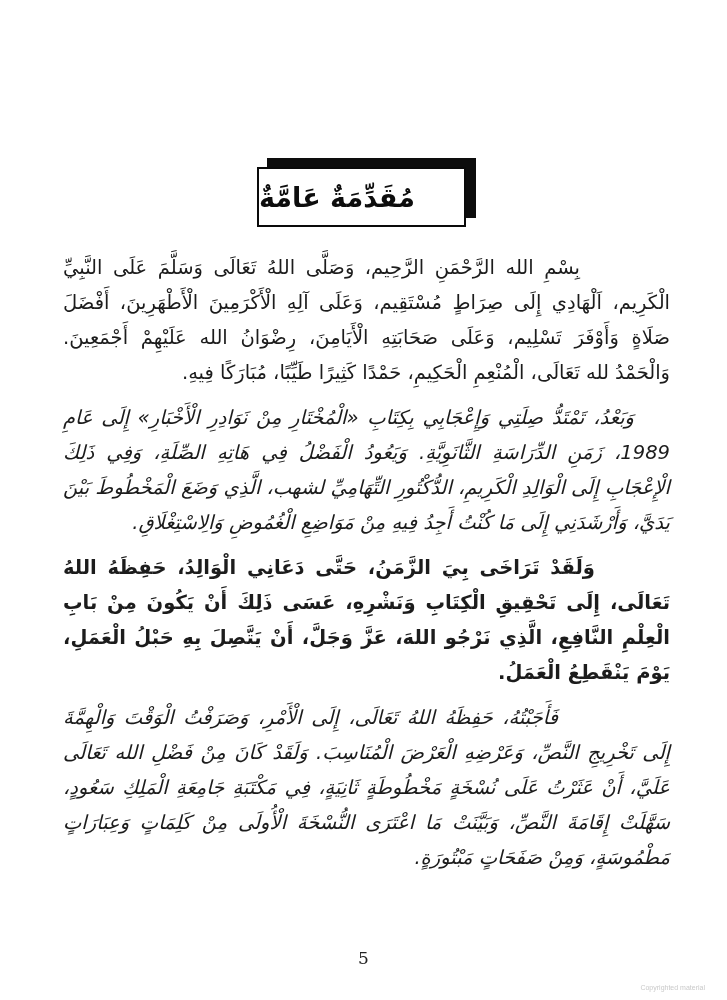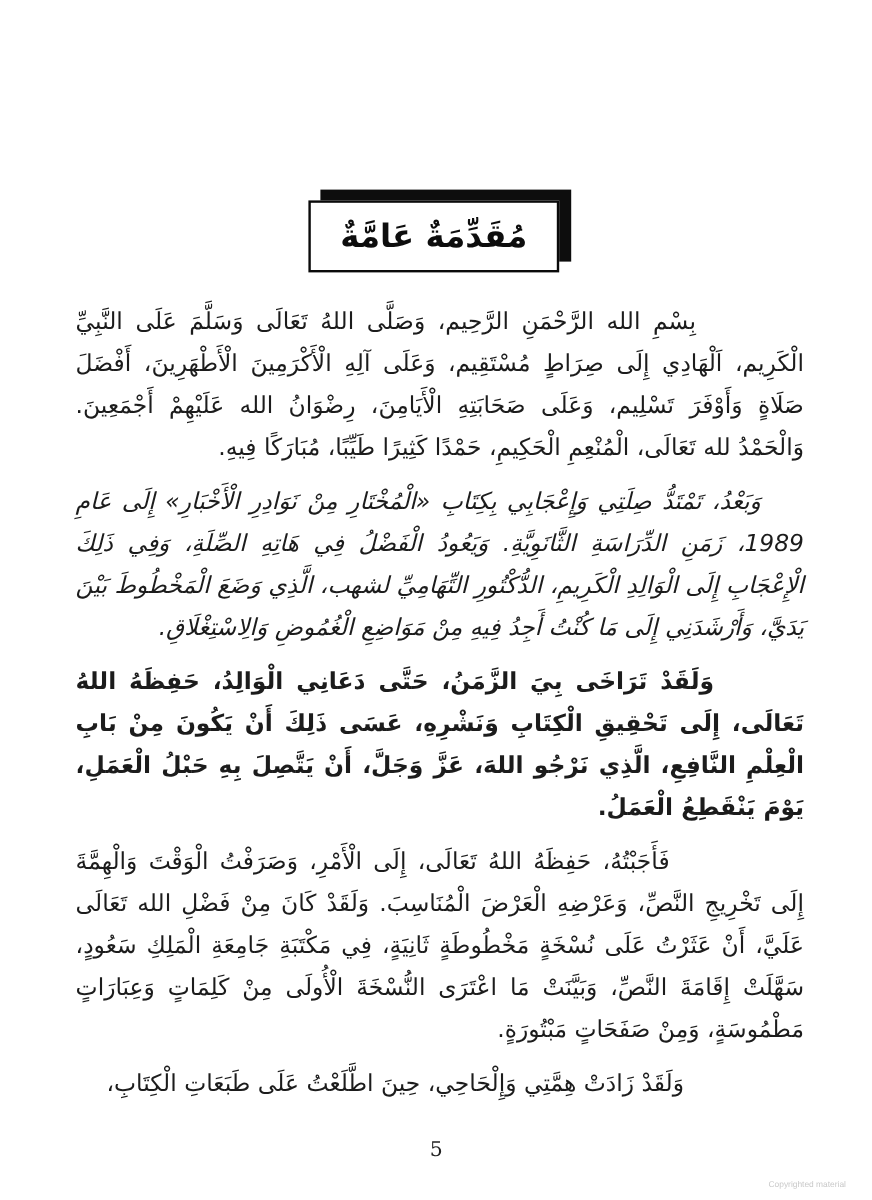--- a/index.html
+++ b/index.html
@@ -21,21 +21,20 @@
     position: absolute;
     left: 257px;
     top: 167px;
     width: 205px;
     height: 56px;
     background: #ffffff;
     border: 2px solid #0a0a0a;
     box-shadow: 10px -9px 0 0 #0d0d0d;
     display: flex;
     align-items: center;
-    justify-content: center;
   }
   .title-text {
     font-size: 27px;
     font-weight: bold;
     color: #0d0d0d;
     white-space: nowrap;
     direction: rtl;
   }
   .content {
     position: absolute;
@@ -50,21 +49,21 @@
     letter-spacing: 0;
     margin-left: 16px;
   }
   .content p {
     margin: 0 0 10px 0;
     padding: 0;
   }
   .content p:nth-of-type(1) { text-indent: 90px; }
   .content p:nth-of-type(2) { text-indent: 36px; font-style: italic; }
   .content p:nth-of-type(3) { text-indent: 75px; font-weight: bold; }
-  .content p:nth-of-type(4) { text-indent: 112px; }
+  .content p:nth-of-type(4) { text-indent: 112px; font-style: italic; }
   .content p:nth-of-type(5) { text-indent: 100px; }
   .page-number {
     position: absolute;
     top: 948px;
     left: 0;
     width: 727px;
     text-align: center;
     font-family: "DejaVu Serif", serif;
     font-size: 17px;
     color: #222222;
@@ -85,20 +84,19 @@
 
   <div class="title-box">
     <span class="title-text">مُقَدِّمَةٌ عَامَّةٌ</span>
   </div>
 
   <div class="content" dir="rtl">
     <p>بِسْمِ الله الرَّحْمَنِ الرَّحِيم، وَصَلَّى اللهُ تَعَالَى وَسَلَّمَ عَلَى النَّبِيِّ الْكَرِيم، اَلْهَادِي إِلَى صِرَاطٍ مُسْتَقِيم، وَعَلَى آلِهِ الْأَكْرَمِينَ الْأَطْهَرِينَ، أَفْضَلَ صَلَاةٍ وَأَوْفَرَ تَسْلِيم، وَعَلَى صَحَابَتِهِ الْأَيَامِنَ، رِضْوَانُ الله عَلَيْهِمْ أَجْمَعِينَ. وَالْحَمْدُ لله تَعَالَى، الْمُنْعِمِ الْحَكِيمِ، حَمْدًا كَثِيرًا طَيِّبًا، مُبَارَكًا فِيهِ.</p>
     <p>وَبَعْدُ، تَمْتَدُّ صِلَتِي وَإِعْجَابِي بِكِتَابِ «الْمُخْتَارِ مِنْ نَوَادِرِ الْأَخْبَارِ» إِلَى عَامِ 1989، زَمَنِ الدِّرَاسَةِ الثَّانَوِيَّةِ. وَيَعُودُ الْفَضْلُ فِي هَاتِهِ الصِّلَةِ، وَفِي ذَلِكَ الْإِعْجَابِ إِلَى الْوَالِدِ الْكَرِيمِ، الدُّكْتُورِ التِّهَامِيِّ لشهب، الَّذِي وَضَعَ الْمَخْطُوطَ بَيْنَ يَدَيَّ، وَأَرْشَدَنِي إِلَى مَا كُنْتُ أَجِدُ فِيهِ مِنْ مَوَاضِعِ الْغُمُوضِ وَالِاسْتِغْلَاقِ.</p>
     <p>وَلَقَدْ تَرَاخَى بِيَ الزَّمَنُ، حَتَّى دَعَانِي الْوَالِدُ، حَفِظَهُ اللهُ تَعَالَى، إِلَى تَحْقِيقِ الْكِتَابِ وَنَشْرِهِ، عَسَى ذَلِكَ أَنْ يَكُونَ مِنْ بَابِ الْعِلْمِ النَّافِعِ، الَّذِي نَرْجُو اللهَ، عَزَّ وَجَلَّ، أَنْ يَتَّصِلَ بِهِ حَبْلُ الْعَمَلِ، يَوْمَ يَنْقَطِعُ الْعَمَلُ.</p>
     <p>فَأَجَبْتُهُ، حَفِظَهُ اللهُ تَعَالَى، إِلَى الْأَمْرِ، وَصَرَفْتُ الْوَقْتَ وَالْهِمَّةَ إِلَى تَخْرِيجِ النَّصِّ، وَعَرْضِهِ الْعَرْضَ الْمُنَاسِبَ. وَلَقَدْ كَانَ مِنْ فَضْلِ الله تَعَالَى عَلَيَّ، أَنْ عَثَرْتُ عَلَى نُسْخَةٍ مَخْطُوطَةٍ ثَانِيَةٍ، فِي مَكْتَبَةِ جَامِعَةِ الْمَلِكِ سَعُودٍ، سَهَّلَتْ إِقَامَةَ النَّصِّ، وَبَيَّنَتْ مَا اعْتَرَى النُّسْخَةَ الْأُولَى مِنْ كَلِمَاتٍ وَعِبَارَاتٍ مَطْمُوسَةٍ، وَمِنْ صَفَحَاتٍ مَبْتُورَةٍ.</p>
-    <p>وَلَقَدْ زَادَتْ هِمَّتِي وَإِلْحَاحِي، حِينَ اطَّلَعْتُ عَلَى طَبَعَاتِ الْكِتَابِ،</p>
   </div>
 
   <div class="page-number">5</div>
 
   <div class="watermark">Copyrighted material</div>
 
 </div>
 
 </body></html>

